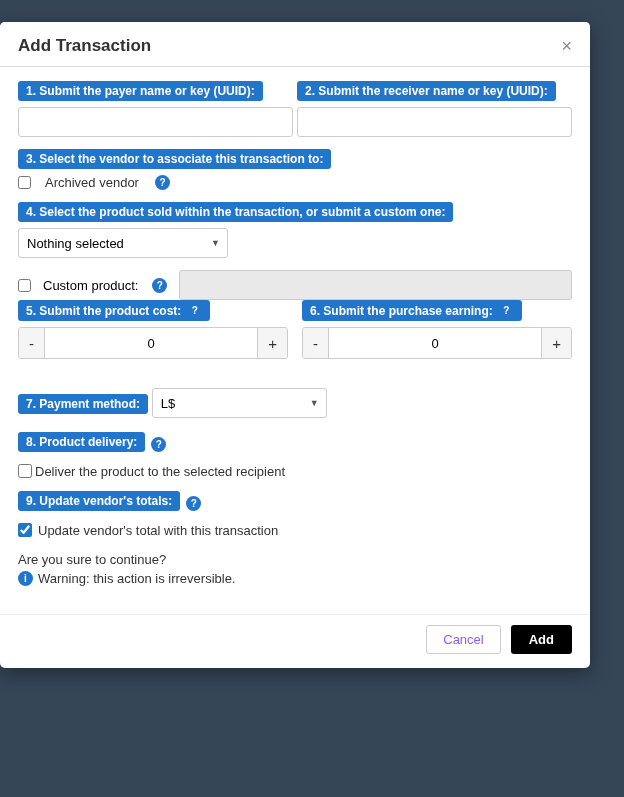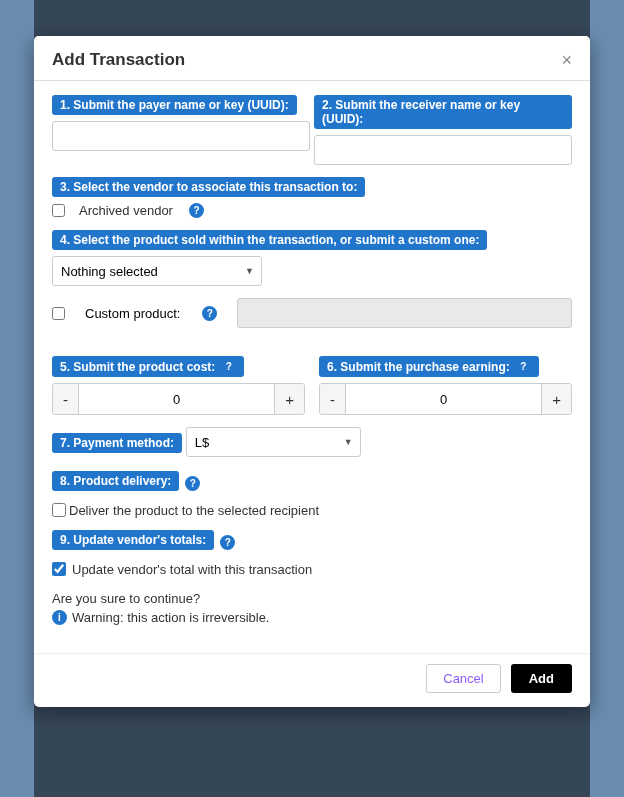--- a/index.html
+++ b/index.html
@@ -8,26 +8,26 @@
       font-size: 13px;
       background: #6a8caf;
       display: flex;
       justify-content: center;
       align-items: center;
       min-height: 100vh;
       width: 624px;
     }
     .modal-backdrop {
       position: relative;
-      width: 556px;
+      width: 624px;
       min-height: 797px;
       background: rgba(0,0,0,0.5);
       display: flex;
       align-items: flex-start;
-      padding-top: 36px;
+      padding-top: 22px;
     }
     .modal {
       background: #fff;
       border-radius: 5px;
       width: 590px;
       padding: 0;
       box-shadow: 0 5px 20px rgba(0,0,0,0.4);
       position: relative;
     }
     .modal-header {
@@ -127,36 +127,36 @@
     }
     .product-select select {
       width: 210px;
     }
     .product-select {
       margin-bottom: 0;
     }
     .custom-product-row {
       display: flex;
       align-items: center;
-      gap: 20px;
-      margin-bottom: 28px;
+      gap: 12px;
+      margin-bottom: 0;
     }
     .custom-product-input {
       flex: 1;
       border: 1px solid #ccc;
       border-radius: 3px;
       padding: 5px 7px;
       font-size: 13px;
       height: 30px;
       background: #e9e9e9;
     }
     .cost-row {
       display: flex;
       gap: 14px;
-      margin-bottom: 12px;
+      margin-bottom: 29px;
     }
     .cost-col {
       flex: 1;
     }
     .cost-col-label {
       background: #2176cc;
       color: #fff;
       padding: 3px 8px;
       border-radius: 3px;
       font-size: 12px;

